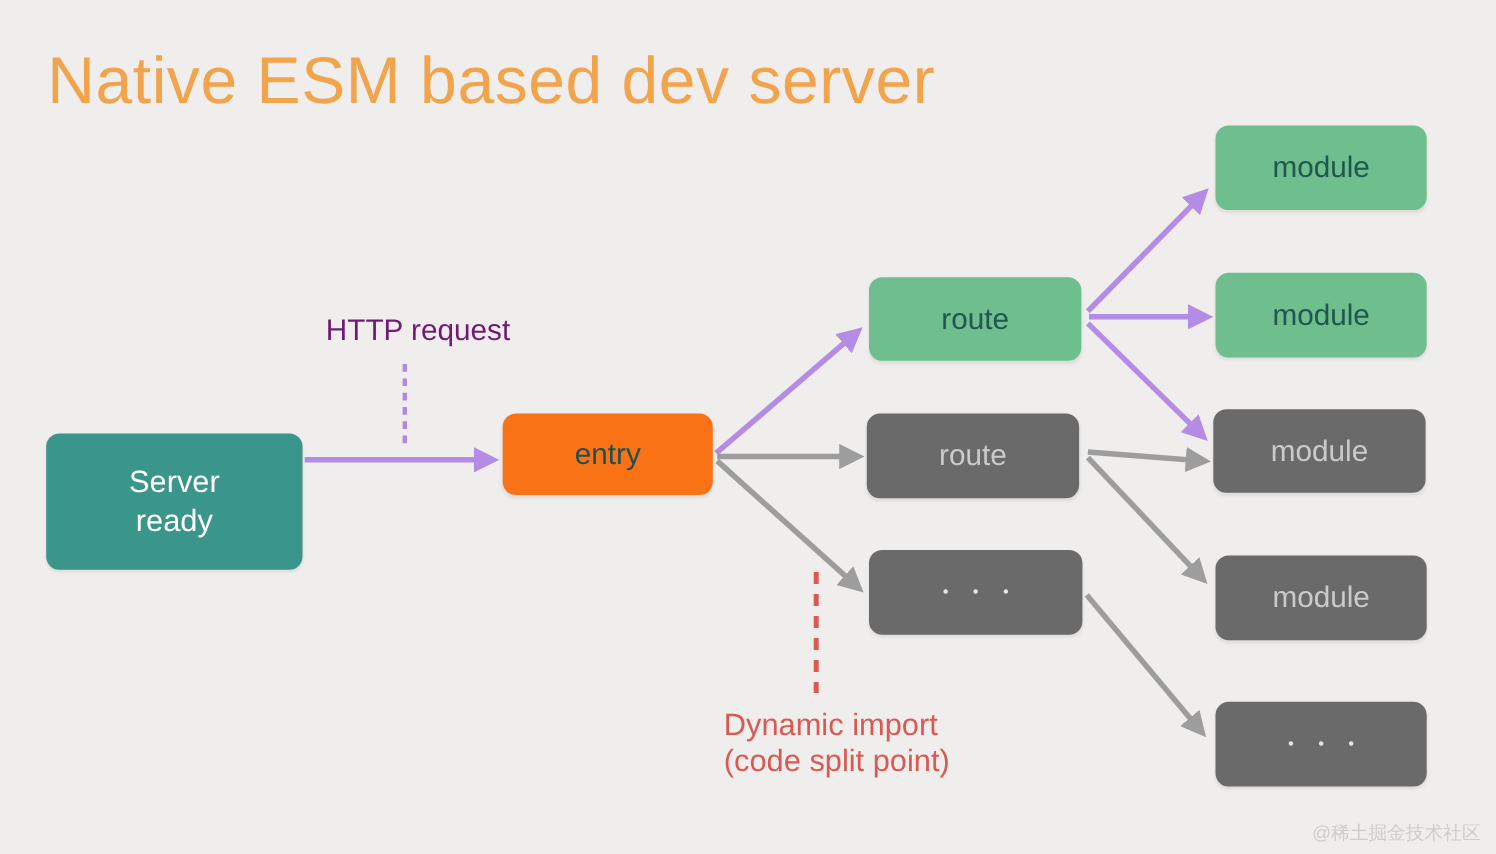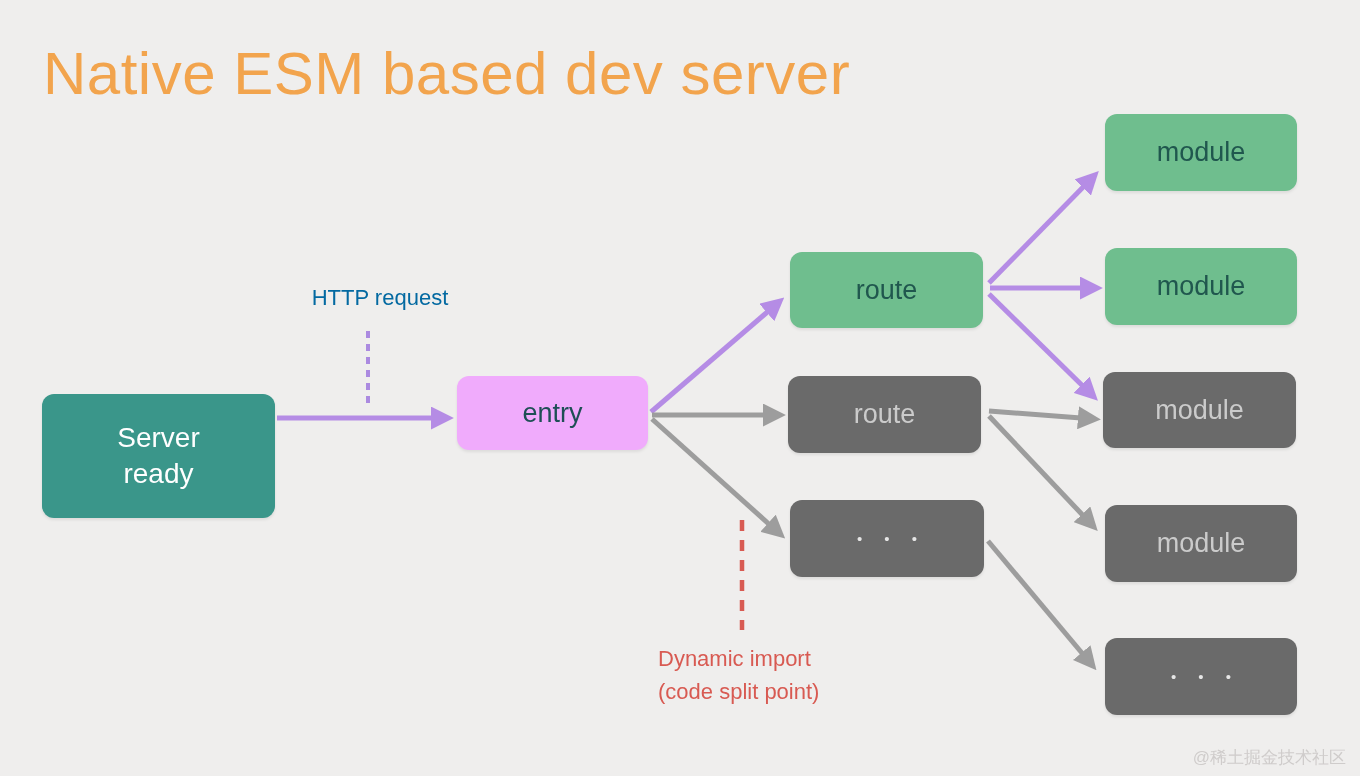--- a/index.html
+++ b/index.html
@@ -28,37 +28,37 @@
     position: absolute;
     border-radius: 12px;
     display: flex; align-items: center; justify-content: center;
     font-weight: normal;
     font-size: 27px;
     box-shadow: 0 2px 3px rgba(0,0,0,0.08);
     text-align: center;
     white-space: pre-line;
   }
   .node.teal        { background: #3a968a; color: #ffffff; font-size: 28px; line-height: 1.27; margin-top: 41px; }
-  .node.light-green { background: #f0abfc; color: #1e4f55; }
+  .node.light-green { background: #f97316; color: #1e4f55; }
   .node.green       { background: #6fbe8e; color: #20574e; }
   .node.gray        { background: #6a6a6a; color: #cbcbcb; }
   .node.dots        { font-size: 15px; letter-spacing: 9px; text-indent: 9px; color: #e6e6e6; }
 
   .http-label {
     position: absolute;
     left: 280px; top: 285px; width: 200px;
     text-align: center;
-    font-size: 22px;
-    color: #0369a1;
+    font-size: 27px;
+    color: #701a75;
     white-space: nowrap;
   }
   .dynamic-label {
     position: absolute;
     left: 658px; top: 642px;
-    font-size: 22px;
+    font-size: 28px;
     line-height: 33px;
     color: #d85a52;
     white-space: pre-line;
   }
   .watermark {
     position: absolute;
     right: 14px; bottom: 7px;
     font-size: 17px;
     color: #cfcccb;
   }

